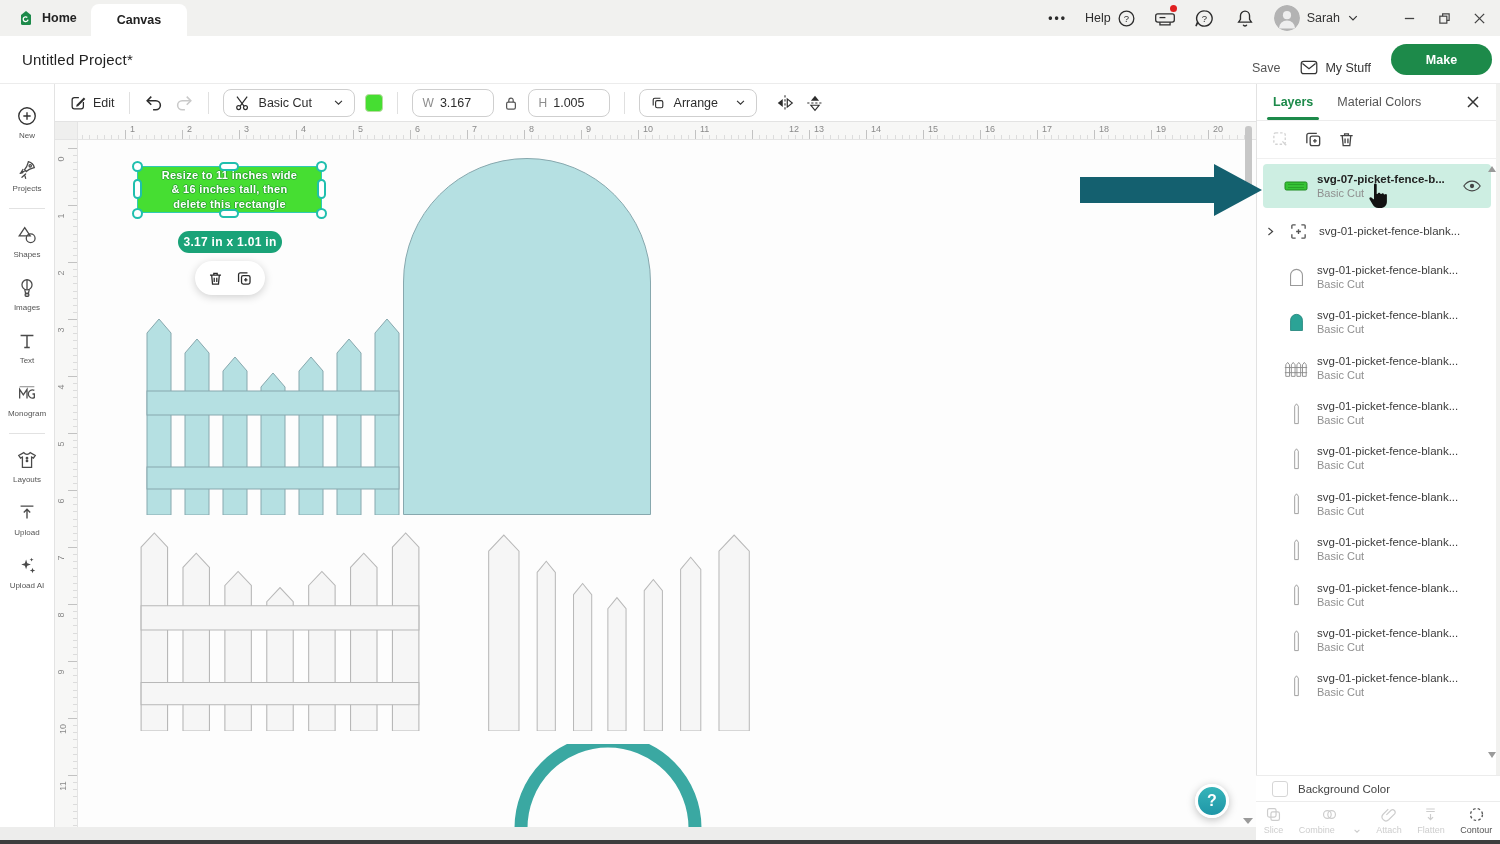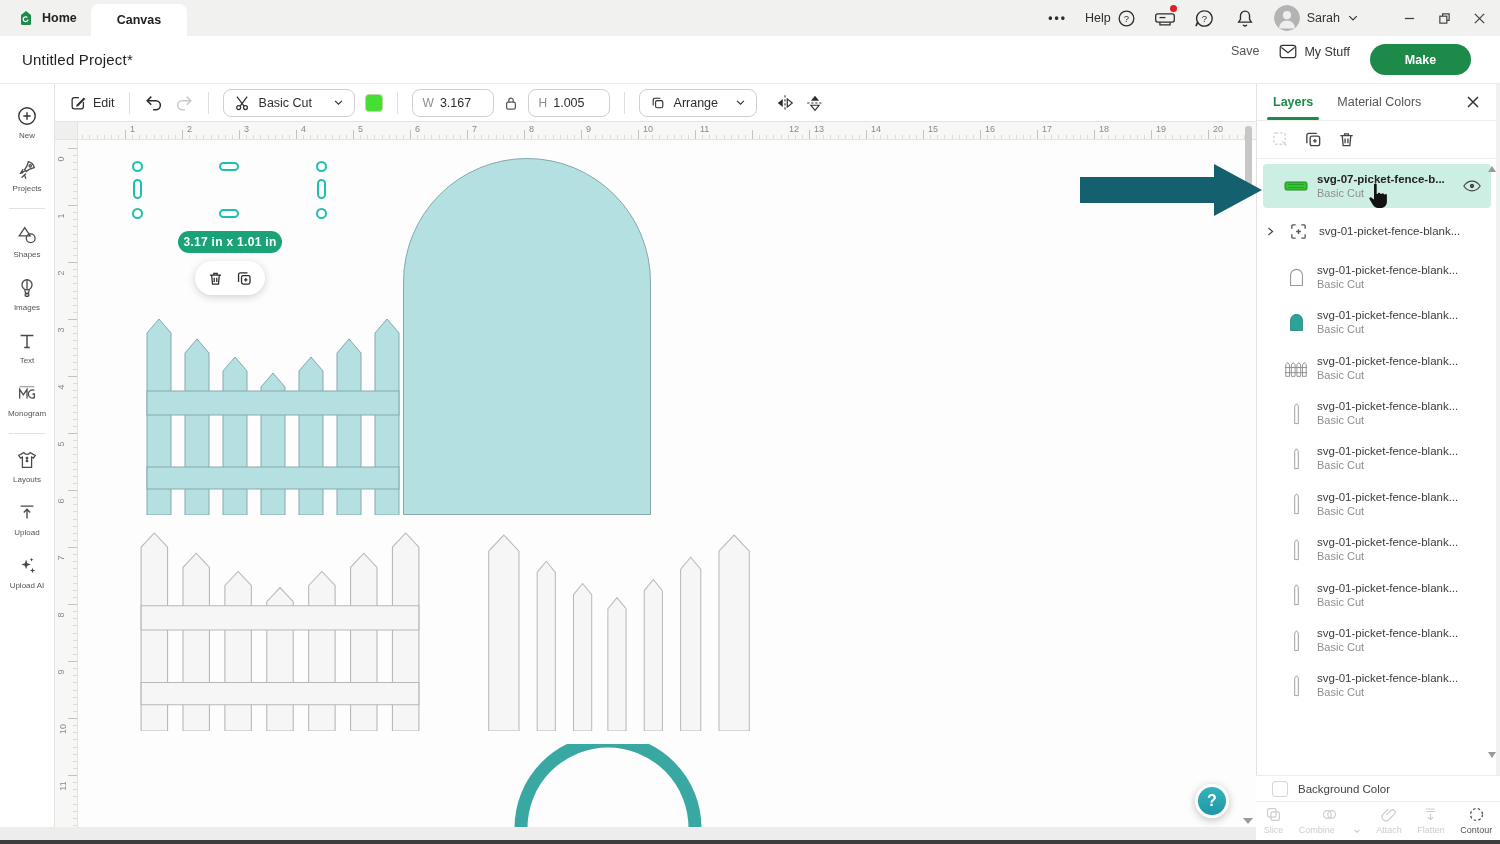--- a/index.html
+++ b/index.html
@@ -14,21 +14,21 @@
 .tb-right{margin-left:auto;display:flex;align-items:center;gap:18px;padding-right:14px;color:#2c2c2c}
 .tb-ic{width:22px;height:22px;position:relative;display:flex;align-items:center;justify-content:center}
 .red-dot{position:absolute;right:-1px;top:-2px;width:7px;height:7px;border-radius:50%;background:#e02020}
 .user{display:flex;align-items:center;gap:7px;font-size:12.5px;color:#333}
 .avatar{width:26px;height:26px;border-radius:50%;overflow:hidden}
 .winctl{display:flex;align-items:center;gap:22px;margin-left:26px;color:#444}
 
 
 .header{position:absolute;left:0;top:36px;width:1500px;height:48px;background:#fff;display:flex;align-items:center;border-bottom:1px solid #ececec}
 .proj-title{margin-left:22px;font-size:15px;color:#222;letter-spacing:.2px}
-.hd-right{margin-left:auto;display:flex;align-items:flex-start;gap:20px;padding-right:29px}
+.hd-right{margin-left:auto;display:flex;align-items:flex-end;gap:20px;padding-right:8px}
 .save{color:#555;font-size:12.5px}
 .mystuff{display:flex;align-items:center;gap:7px;color:#333;font-size:12.5px}
 .subs-pill{display:flex;align-items:center;gap:8px;background:#e9f5ee;border-radius:17px;height:33px;padding:0 18px;color:#1d8a4a;font-weight:bold;font-size:12.5px}
 .make-btn{width:101px;height:31px;border-radius:16px;background:#1d8a4a;color:#fff;font-weight:bold;font-size:12.5px;display:flex;align-items:center;justify-content:center;border:none}
 
 
 .toolbar{position:absolute;left:55px;top:84px;width:1201px;height:38px;background:#fff;border-bottom:1px solid #e3e3e3;display:flex;align-items:center;gap:10px;padding:0 14px}
 .tlb-btn{display:flex;align-items:center;gap:6px;color:#2d2d2d;font-size:12.5px}
 .sep{width:1px;height:22px;background:#e0e0e0;margin:0 4px}
 .tlb-sel{display:flex;align-items:center;gap:8px;border:1px solid #cfcfcf;border-radius:8px;height:28px;padding:0 10px;font-size:12.5px;color:#2d2d2d}
@@ -680,20 +680,25 @@
     <polygon points="88,63 97,52 106,63 106,198 88,198"></polygon>
     <polygon points="122,77 131,66 140,77 140,198 122,198"></polygon>
     <polygon points="158,59 167,48 176,59 176,198 158,198"></polygon>
     <polygon points="194,38 204,26 214,38 214,198 194,198"></polygon>
     <polygon points="232,20 247,4 262,20 262,198 232,198"></polygon>
   </svg>
   <svg class="shape" style="left:457px;top:622px" width="192" height="84" viewBox="0 0 192 84">
       <path d="M9 84 A 87 87 0 0 1 183 84" fill="none" stroke="#3aa8a2" stroke-width="13"></path>
     </svg>
 
+  <div class="note-rect" style="left:82px;top:44px">
+    <span class="note-line">Resize to 11 inches wide</span>
+    <span class="note-line">&amp; 16 inches tall, then</span>
+    <span class="note-line">delete this rectangle</span>
+  </div>
 
   <span class="hdl c" style="left:77px;top:39px"></span>
   <span class="hdl c" style="left:261px;top:39px"></span>
   <span class="hdl c" style="left:77px;top:86px"></span>
   <span class="hdl c" style="left:261px;top:86px"></span>
   <span class="hdl h" style="left:164px;top:40px"></span>
   <span class="hdl h" style="left:164px;top:87px"></span>
   <span class="hdl v" style="left:78px;top:57px"></span>
   <span class="hdl v" style="left:262px;top:57px"></span>
 

